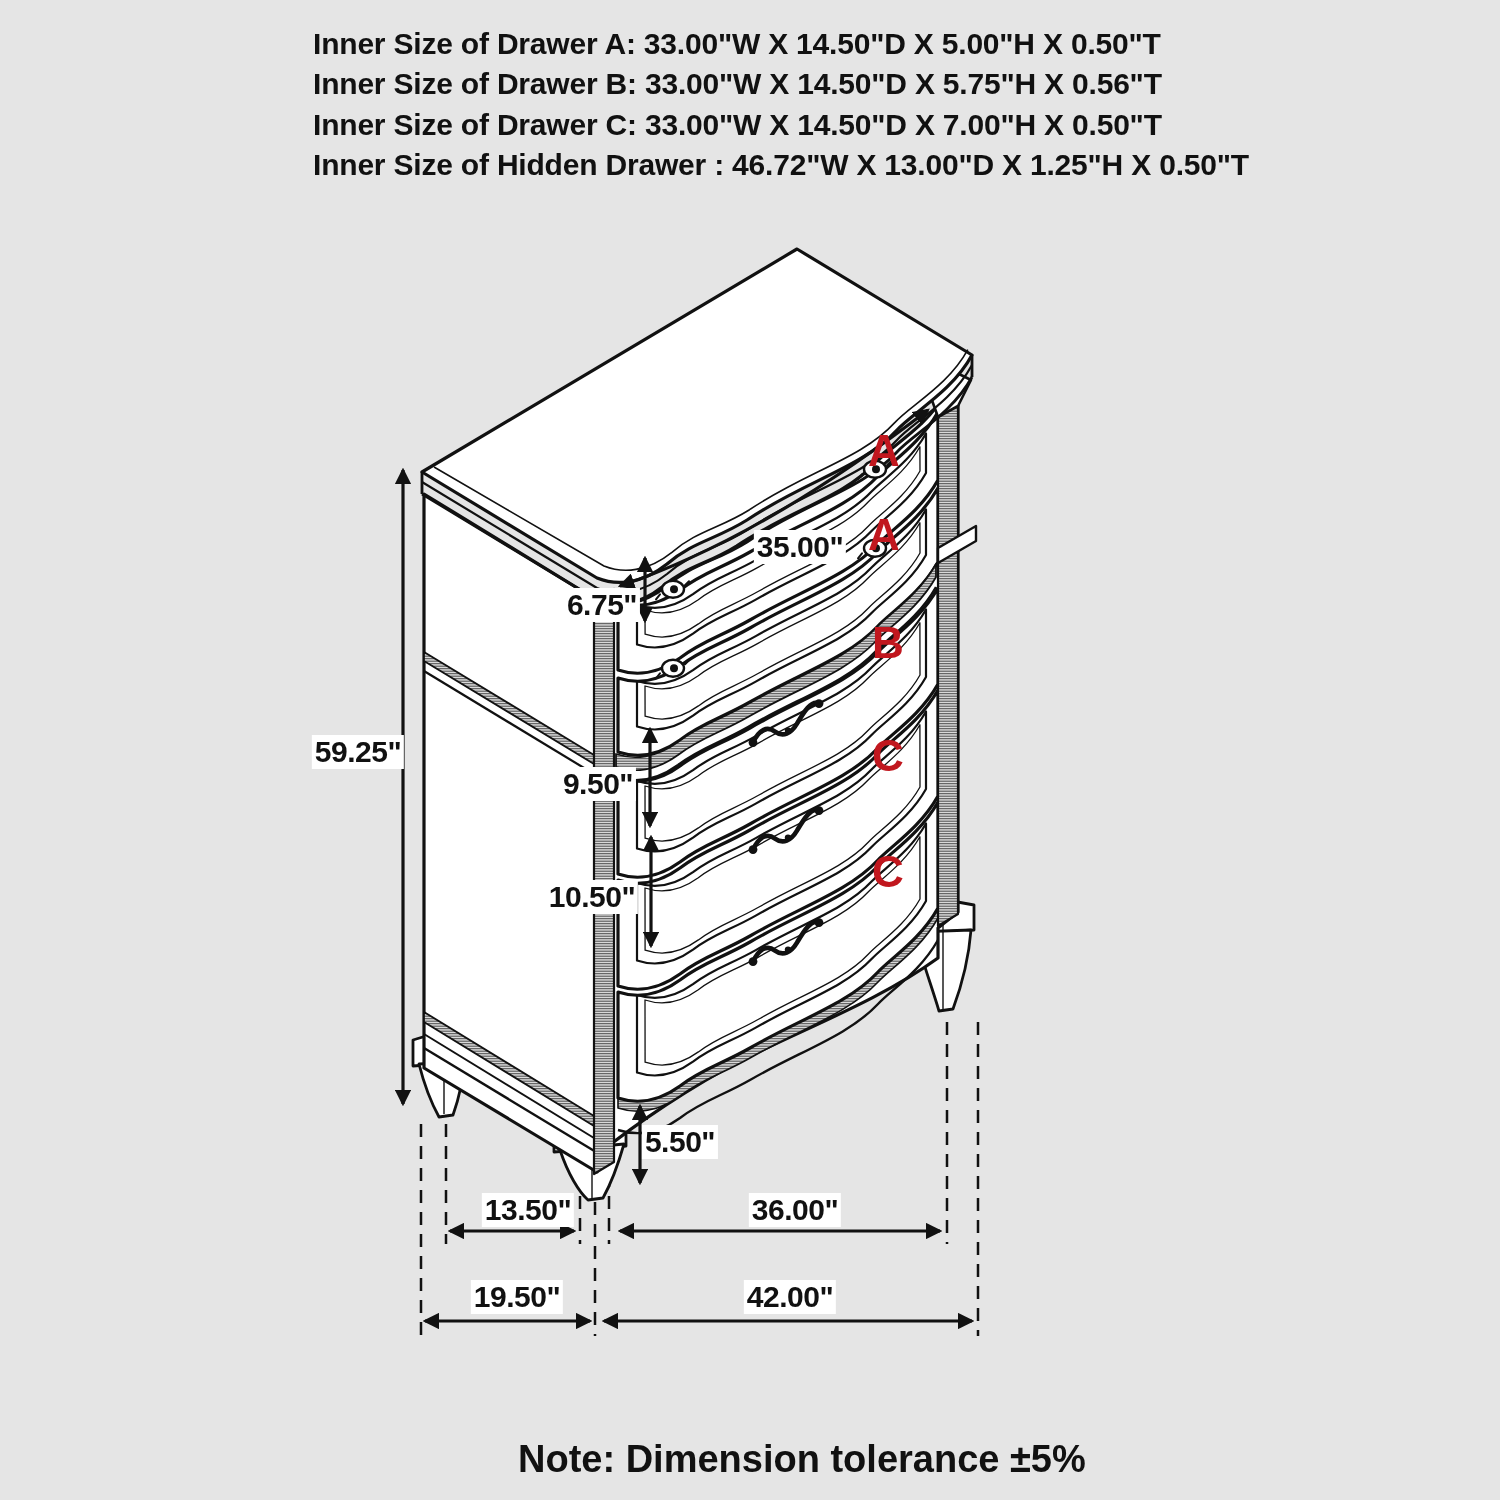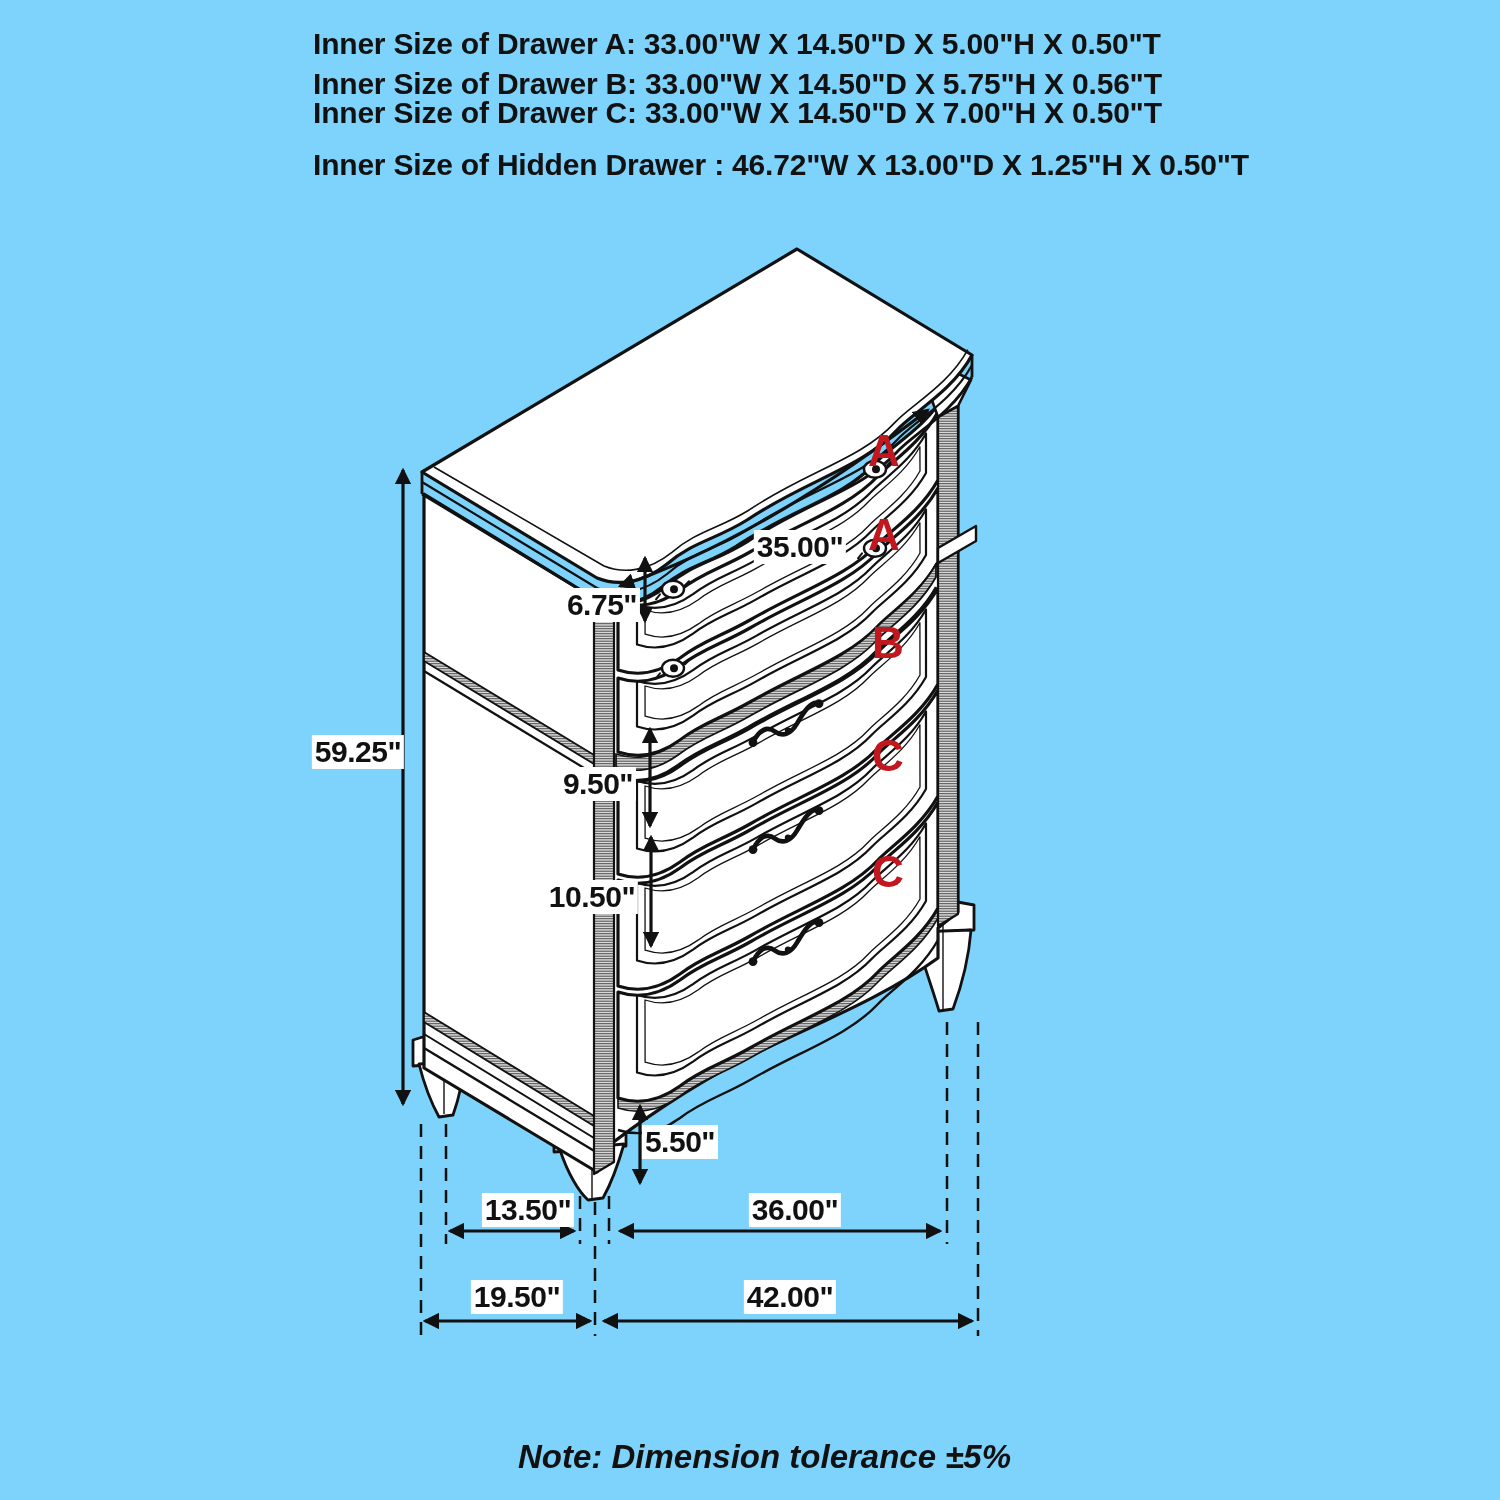--- a/index.html
+++ b/index.html
@@ -1,35 +1,35 @@
 <!DOCTYPE html>
 <html><head>
 <meta charset="utf-8">
 <style>
   html,body{margin:0;padding:0;background:#ffffff;}
   .stage{
-    position:relative;width:1500px;height:1500px;background:#7dd3fc;overflow:hidden;
+    position:relative;width:1500px;height:1500px;background:#e5e5e5;overflow:hidden;
     font-family:"Liberation Sans", sans-serif;color:#111;
   }
   .stage svg{position:absolute;left:0;top:0;}
   .spec-line{
     position:absolute;left:313px;font-size:30px;line-height:34px;font-weight:700;
     white-space:nowrap;letter-spacing:-0.2px;
   }
   .dim-label{
     position:absolute;transform:translate(-50%,-50%);font-size:30px;font-weight:700;
     white-space:nowrap;background:#fff;padding:0 3px;letter-spacing:-0.5px;
   }
   .drawer-letter{
     position:absolute;transform:translate(-50%,-50%);font-size:44px;font-weight:700;
     color:#c1171e;background:transparent;
   }
   .note-line{
     position:absolute;left:518px;top:1438px;width:434px;text-align:center;
-    font-size:33px;font-weight:700;white-space:nowrap;font-style:italic;
+    font-size:38px;font-weight:700;white-space:nowrap;
   }
 </style>
 </head>
 <body>
 
 <div class="stage">
 
   <svg width="1500" height="1500" viewBox="0 0 1500 1500">
     <defs>
       <marker id="ah" viewBox="0 0 10 10" refX="8.6" refY="5" markerWidth="5.2" markerHeight="5.2" orient="auto-start-reverse">
@@ -157,21 +157,21 @@
       <path d="M450,1231 H574" marker-start="url(#ah)" marker-end="url(#ah)"></path>
       <path d="M620,1231 H940" marker-start="url(#ah)" marker-end="url(#ah)"></path>
       <path d="M425,1321 H590" marker-start="url(#ah)" marker-end="url(#ah)"></path>
       <path d="M604,1321 H972" marker-start="url(#ah)" marker-end="url(#ah)"></path>
     </g>
   </svg>
 
   <div>
     <div class="spec-line" style="top:27px">Inner Size of Drawer A: 33.00"W X 14.50"D X 5.00"H X 0.50"T</div>
     <div class="spec-line" style="top:67px">Inner Size of Drawer B: 33.00"W X 14.50"D X 5.75"H X 0.56"T</div>
-    <div class="spec-line" style="top:96px">Inner Size of Drawer C: 33.00"W X 14.50"D X 7.00"H X 0.50"T</div>
+    <div class="spec-line" style="top:108px">Inner Size of Drawer C: 33.00"W X 14.50"D X 7.00"H X 0.50"T</div>
     <div class="spec-line" style="top:148px">Inner Size of Hidden Drawer : 46.72"W X 13.00"D X 1.25"H X 0.50"T</div>
   </div>
 
   <div class="drawer-letter" style="left:884px;top:451px">A</div>
   <div class="drawer-letter" style="left:884px;top:535px">A</div>
   <div class="drawer-letter" style="left:888px;top:643px">B</div>
   <div class="drawer-letter" style="left:888px;top:756px">C</div>
   <div class="drawer-letter" style="left:888px;top:872px">C</div>
 
   <div class="dim-label" style="left:358px;top:752px">59.25"</div>

